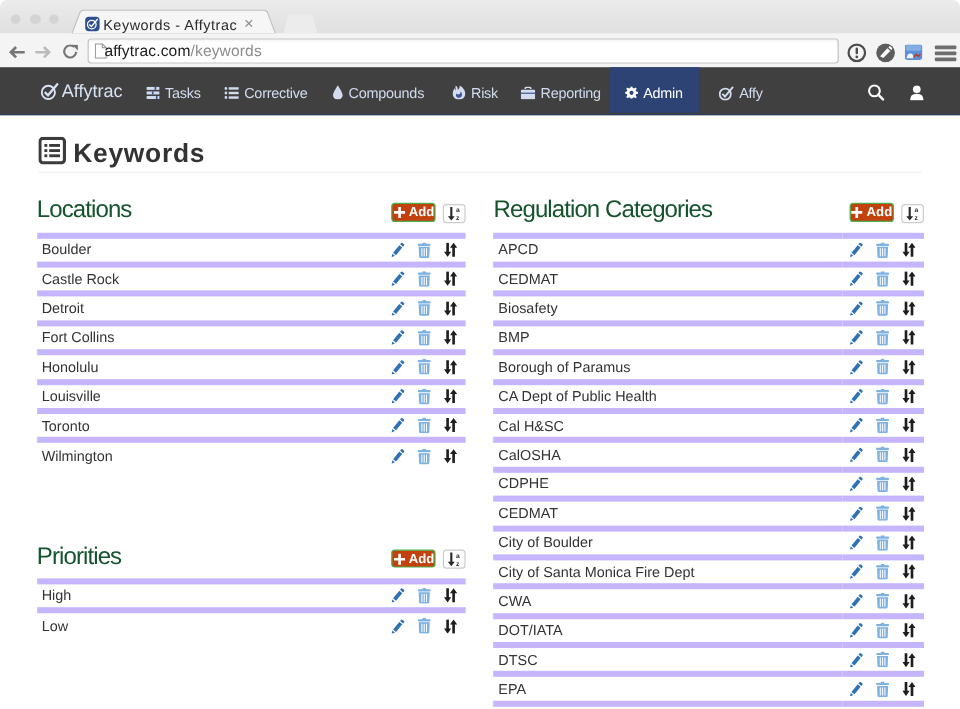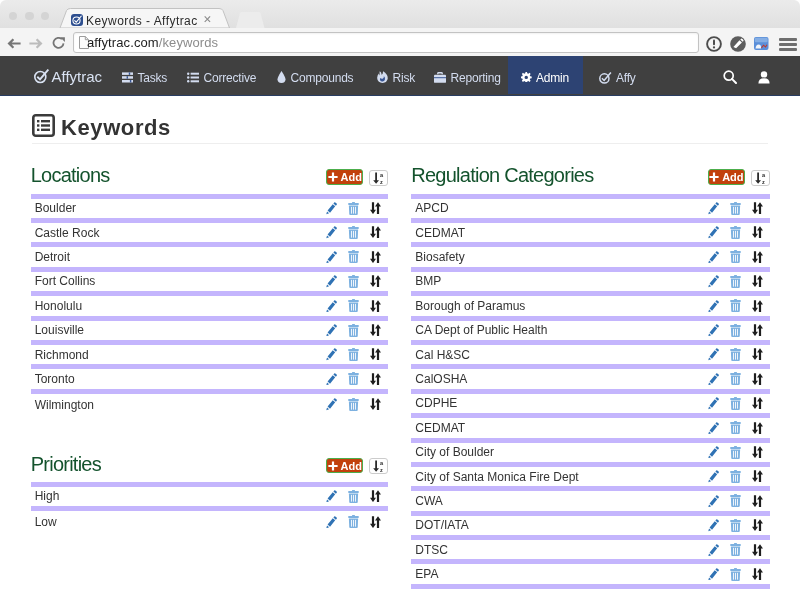--- a/index.html
+++ b/index.html
@@ -338,41 +338,20 @@
                   <rect x="8.9" y="6.2" width="1.1" height="8.6" fill="#fff"></rect>
                 </svg>
                 <svg width="11" height="12.4" viewBox="0 0 11 12.4">
                   <path d="M1.9,0.3 L4.1,0.3 L4.1,7.7 L6,7.7 L3,12.1 L0,7.7 L1.9,7.7 Z" fill="#1e1e1e"></path>
                   <path d="M9.1,12.1 L6.9,12.1 L6.9,4.4 L5,4.4 L8,0.3 L11,4.4 L9.1,4.4 Z" fill="#1e1e1e"></path>
                 </svg>
               </div>
             </td>
           </tr>
       <tr>
-            <td>Richmond</td>
-            <td class="acts">
-              <div class="actwrap">
-                <svg width="11.5" height="12.5" viewBox="0 0 16 17.4">
-                  <path d="M0.4,17.2 L1.4,13.2 L4.3,15.6 Z M2.2,12 L9.4,3.2 L12.8,6 L5.6,14.8 Z M10.3,2.1 L11.4,0.7 Q12.1,-0.2 13,0.6 L14.8,2.1 Q15.6,2.8 14.9,3.7 L13.7,5.1 Z" fill="#2f72b4"></path>
-                </svg>
-                <svg width="11" height="13.2" viewBox="0 0 14 16.8">
-                  <path d="M5.1,0.7 Q5.1,0 5.8,0 L8.2,0 Q8.9,0 8.9,0.7 L8.9,1.4 L13,1.4 Q13.8,1.4 13.8,2.2 L13.8,2.9 Q13.8,3.7 13,3.7 L1,3.7 Q0.2,3.7 0.2,2.9 L0.2,2.2 Q0.2,1.4 1,1.4 L5.1,1.4 Z" fill="#7db1e0"></path>
-                  <path d="M1.1,4.6 L12.9,4.6 L12.4,15.2 Q12.3,16.6 10.9,16.6 L3.1,16.6 Q1.7,16.6 1.6,15.2 Z" fill="#7db1e0"></path>
-                  <rect x="4" y="6.2" width="1.1" height="8.6" fill="#fff"></rect>
-                  <rect x="6.45" y="6.2" width="1.1" height="8.6" fill="#fff"></rect>
-                  <rect x="8.9" y="6.2" width="1.1" height="8.6" fill="#fff"></rect>
-                </svg>
-                <svg width="11" height="12.4" viewBox="0 0 11 12.4">
-                  <path d="M1.9,0.3 L4.1,0.3 L4.1,7.7 L6,7.7 L3,12.1 L0,7.7 L1.9,7.7 Z" fill="#1e1e1e"></path>
-                  <path d="M9.1,12.1 L6.9,12.1 L6.9,4.4 L5,4.4 L8,0.3 L11,4.4 L9.1,4.4 Z" fill="#1e1e1e"></path>
-                </svg>
-              </div>
-            </td>
-          </tr>
-      <tr>
             <td>Toronto</td>
             <td class="acts">
               <div class="actwrap">
                 <svg width="11.5" height="12.5" viewBox="0 0 16 17.4">
                   <path d="M0.4,17.2 L1.4,13.2 L4.3,15.6 Z M2.2,12 L9.4,3.2 L12.8,6 L5.6,14.8 Z M10.3,2.1 L11.4,0.7 Q12.1,-0.2 13,0.6 L14.8,2.1 Q15.6,2.8 14.9,3.7 L13.7,5.1 Z" fill="#2f72b4"></path>
                 </svg>
                 <svg width="11" height="13.2" viewBox="0 0 14 16.8">
                   <path d="M5.1,0.7 Q5.1,0 5.8,0 L8.2,0 Q8.9,0 8.9,0.7 L8.9,1.4 L13,1.4 Q13.8,1.4 13.8,2.2 L13.8,2.9 Q13.8,3.7 13,3.7 L1,3.7 Q0.2,3.7 0.2,2.9 L0.2,2.2 Q0.2,1.4 1,1.4 L5.1,1.4 Z" fill="#7db1e0"></path>
                   <path d="M1.1,4.6 L12.9,4.6 L12.4,15.2 Q12.3,16.6 10.9,16.6 L3.1,16.6 Q1.7,16.6 1.6,15.2 Z" fill="#7db1e0"></path>
                   <rect x="4" y="6.2" width="1.1" height="8.6" fill="#fff"></rect>

